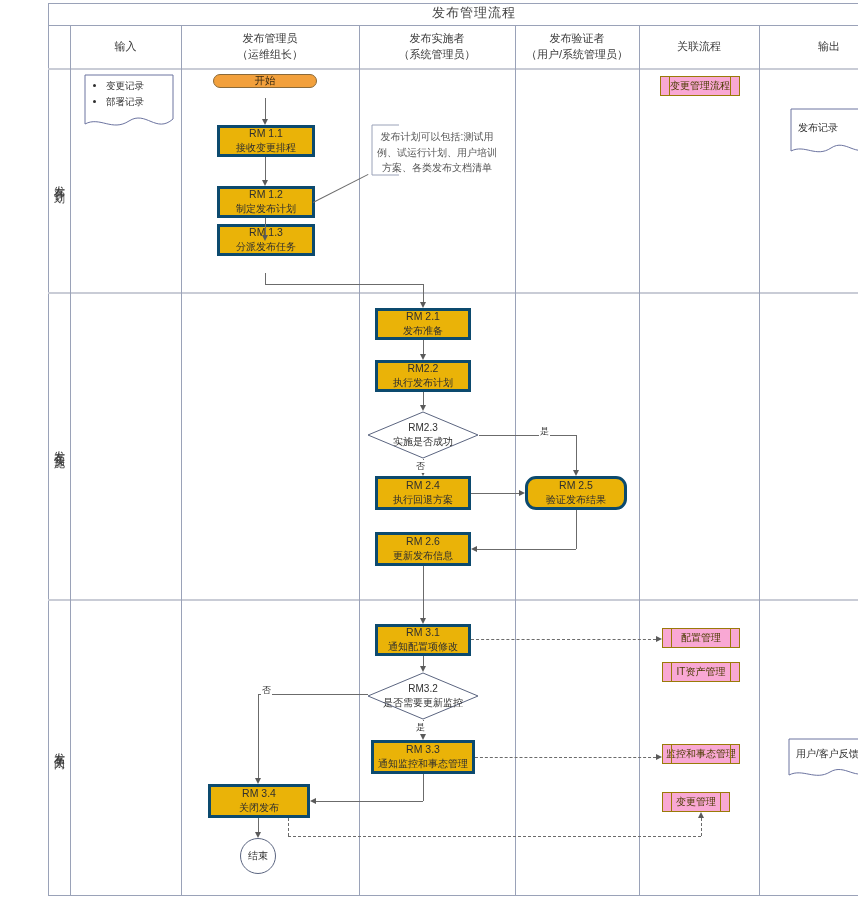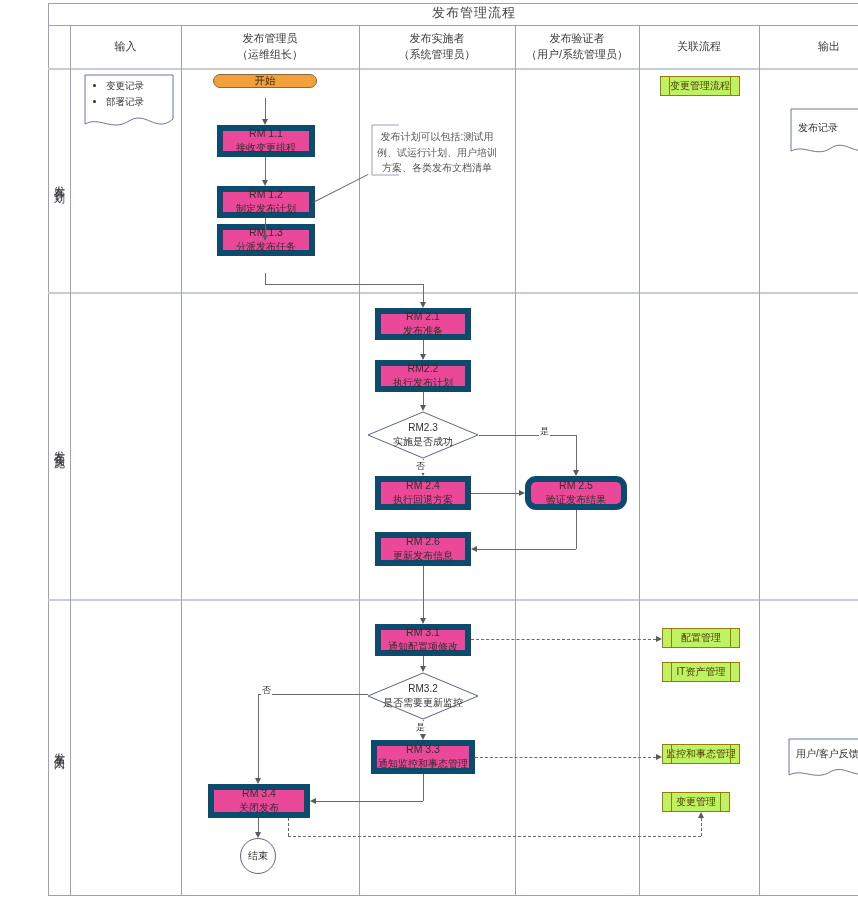--- a/index.html
+++ b/index.html
@@ -20,34 +20,34 @@
   
   .colhead{position:absolute;top:26px;height:42px;display:flex;flex-direction:column;align-items:center;justify-content:center;font-size:11px;color:#3a3a3a;line-height:1.45;text-align:center;}
 
   
   .bandlabel{position:absolute;left:3px;width:22px;display:flex;align-items:center;justify-content:center;}
   .bandlabel span{writing-mode:vertical-rl;text-orientation:upright;font-size:11px;color:#3a3a3a;letter-spacing:2px;}
 
   
   .node{position:absolute;box-sizing:border-box;display:flex;flex-direction:column;align-items:center;justify-content:center;text-align:center;font-size:10.5px;line-height:1.45;color:#2f2f2f;}
 
-  .proc{background:#ec4899;border:6px solid #0c4a6e;}
+  .proc{background:#eab308;border:3px solid #0c4a6e;}
   .proc .l1{font-size:10.5px;}
   .proc .l2{font-size:10px;}
 
   .start{background:#f2a03c;border:1px solid #8a6a3a;border-radius:17px;color:#3b2b12;font-size:10.5px;}
 
   .endcircle{background:#ffffff;border:1px solid #5b6580;border-radius:50%;font-size:10px;color:#2f2f2f;}
 
   .decision{position:absolute;}
   .decision .dtext{position:absolute;left:0;top:0;width:100%;height:100%;display:flex;flex-direction:column;
      align-items:center;justify-content:center;text-align:center;font-size:10px;line-height:1.4;color:#2f2f2f;}
 
   
-  .prede{position:absolute;background:#bef264;border:1px solid #9a7a08;box-sizing:border-box;
+  .prede{position:absolute;background:#f9a8d4;border:1px solid #9a7a08;box-sizing:border-box;
      display:flex;align-items:center;justify-content:center;font-size:10px;color:#4a3b00;}
   .prede:before,.prede:after{content:"";position:absolute;top:0;bottom:0;width:1px;background:#9a7a08;}
   .prede:before{left:8px;}
   .prede:after{right:8px;}
 
   
   .docshape{position:absolute;}
   .docshape .dlabel{position:absolute;left:8px;top:8px;right:6px;font-size:10px;color:#2f2f2f;line-height:1.6;}
   .docshape ul{margin:0;padding:0 0 0 14px;list-style:disc;}
   .docshape li{font-size:9.5px;color:#2f2f2f;line-height:1.7;}

